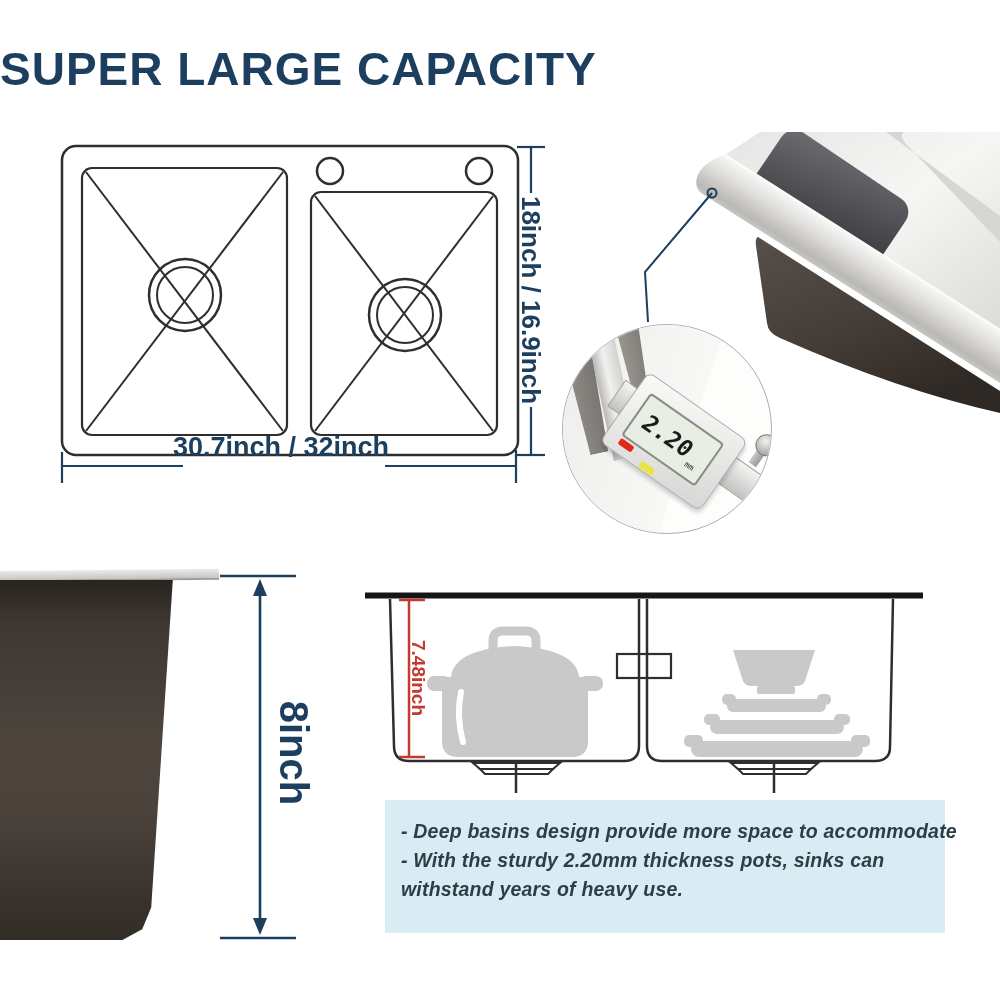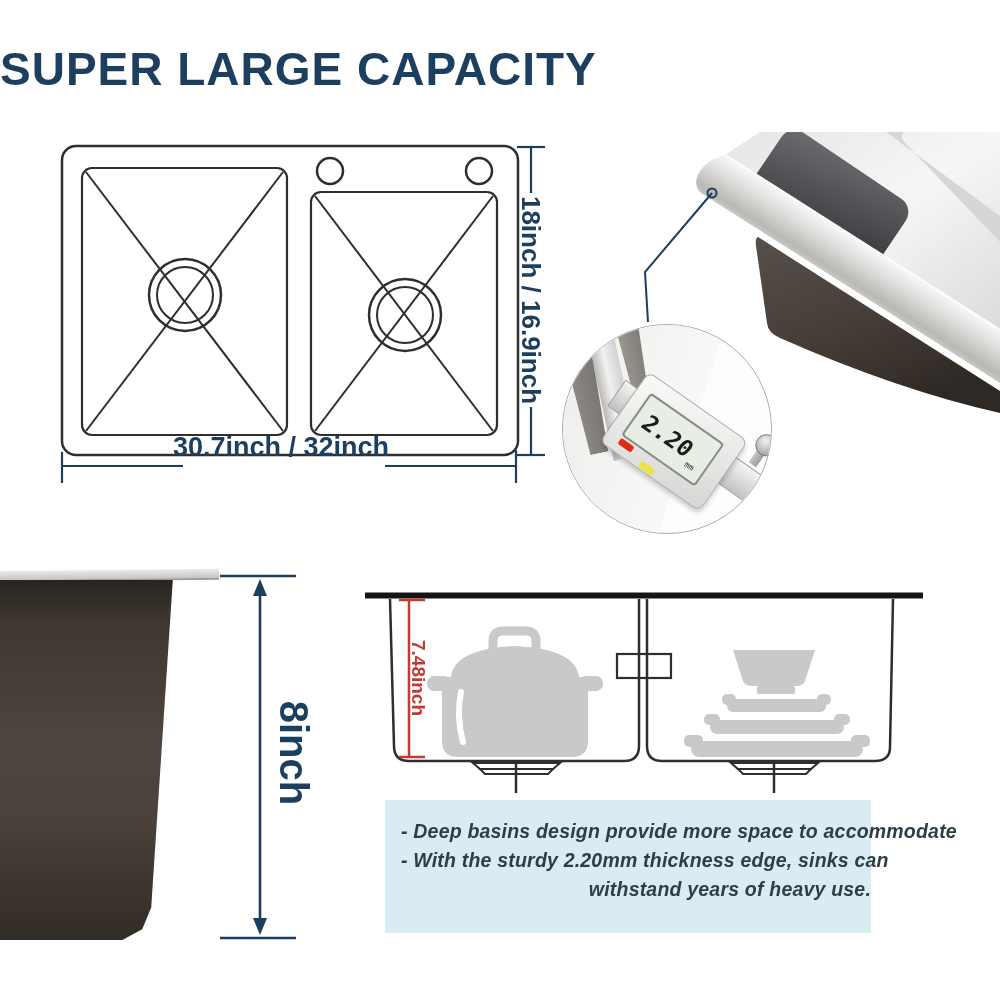--- a/index.html
+++ b/index.html
@@ -55,22 +55,22 @@
         transform:skewX(-6deg);}
   .lcd-unit{font-family:"DejaVu Sans Mono",monospace;font-size:8px;color:#1a1a18;align-self:flex-end;
         margin:0 0 7px 2px;}
   .btn-red{left:60px;top:94px;width:16px;height:7px;background:#e02a16;border-radius:2px;}
   .btn-yellow{left:90px;top:101px;width:16px;height:7px;background:#e9e43e;border-radius:2px;}
   .knob{left:172px;top:6px;width:20px;height:20px;border-radius:50%;border:1px solid #7c7c7a;
         background:radial-gradient(circle at 35% 35%,#f2f2f0,#8e8e8c);}
   .knob-stem{left:178px;top:25px;width:9px;height:16px;background:linear-gradient(90deg,#c8c8c6,#9a9a98);}
 
   
-  .info-box{left:385px;top:800px;width:486px;height:133px;background:var(--info-bg);
-        box-sizing:border-box;padding:17px 0 4px 16px;text-align:right;}
+  .info-box{left:385px;top:800px;width:560px;height:133px;background:var(--info-bg);
+        box-sizing:border-box;padding:17px 0 4px 16px;}
   .info-line{font-size:19.5px;font-style:italic;font-weight:bold;color:var(--info-text);
         line-height:29px;white-space:nowrap;letter-spacing:0.2px;}
 
   
   .lines{position:absolute;left:0;top:0;pointer-events:none;}
   .stroke-dark{stroke:var(--line);fill:none;}
   .stroke-navy{stroke:var(--navy);fill:none;}
   .fill-navy{fill:var(--navy);}
   .stroke-red{stroke:var(--red);fill:none;}
   .sil{fill:var(--silhouette);}
@@ -243,17 +243,17 @@
     </g>
   </svg>
 
   <div class="dim hdim">30.7inch / 32inch</div>
   <div class="dim vdim vrot">18inch / 16.9inch</div>
   <div class="dim depth8 vrot">8inch</div>
   <div class="dim depth748 vrot">7.48inch</div>
 
   <div class="abs info-box">
     <div class="info-line">- Deep basins design provide more space to accommodate</div>
-    <div class="info-line">- With the sturdy 2.20mm thickness edge, sinks can</div>
+    <div class="info-line">- With the sturdy 2.20mm thickness pots, sinks can</div>
     <div class="info-line">withstand years of heavy use.</div>
   </div>
 
 </div>
 
 </body></html>

